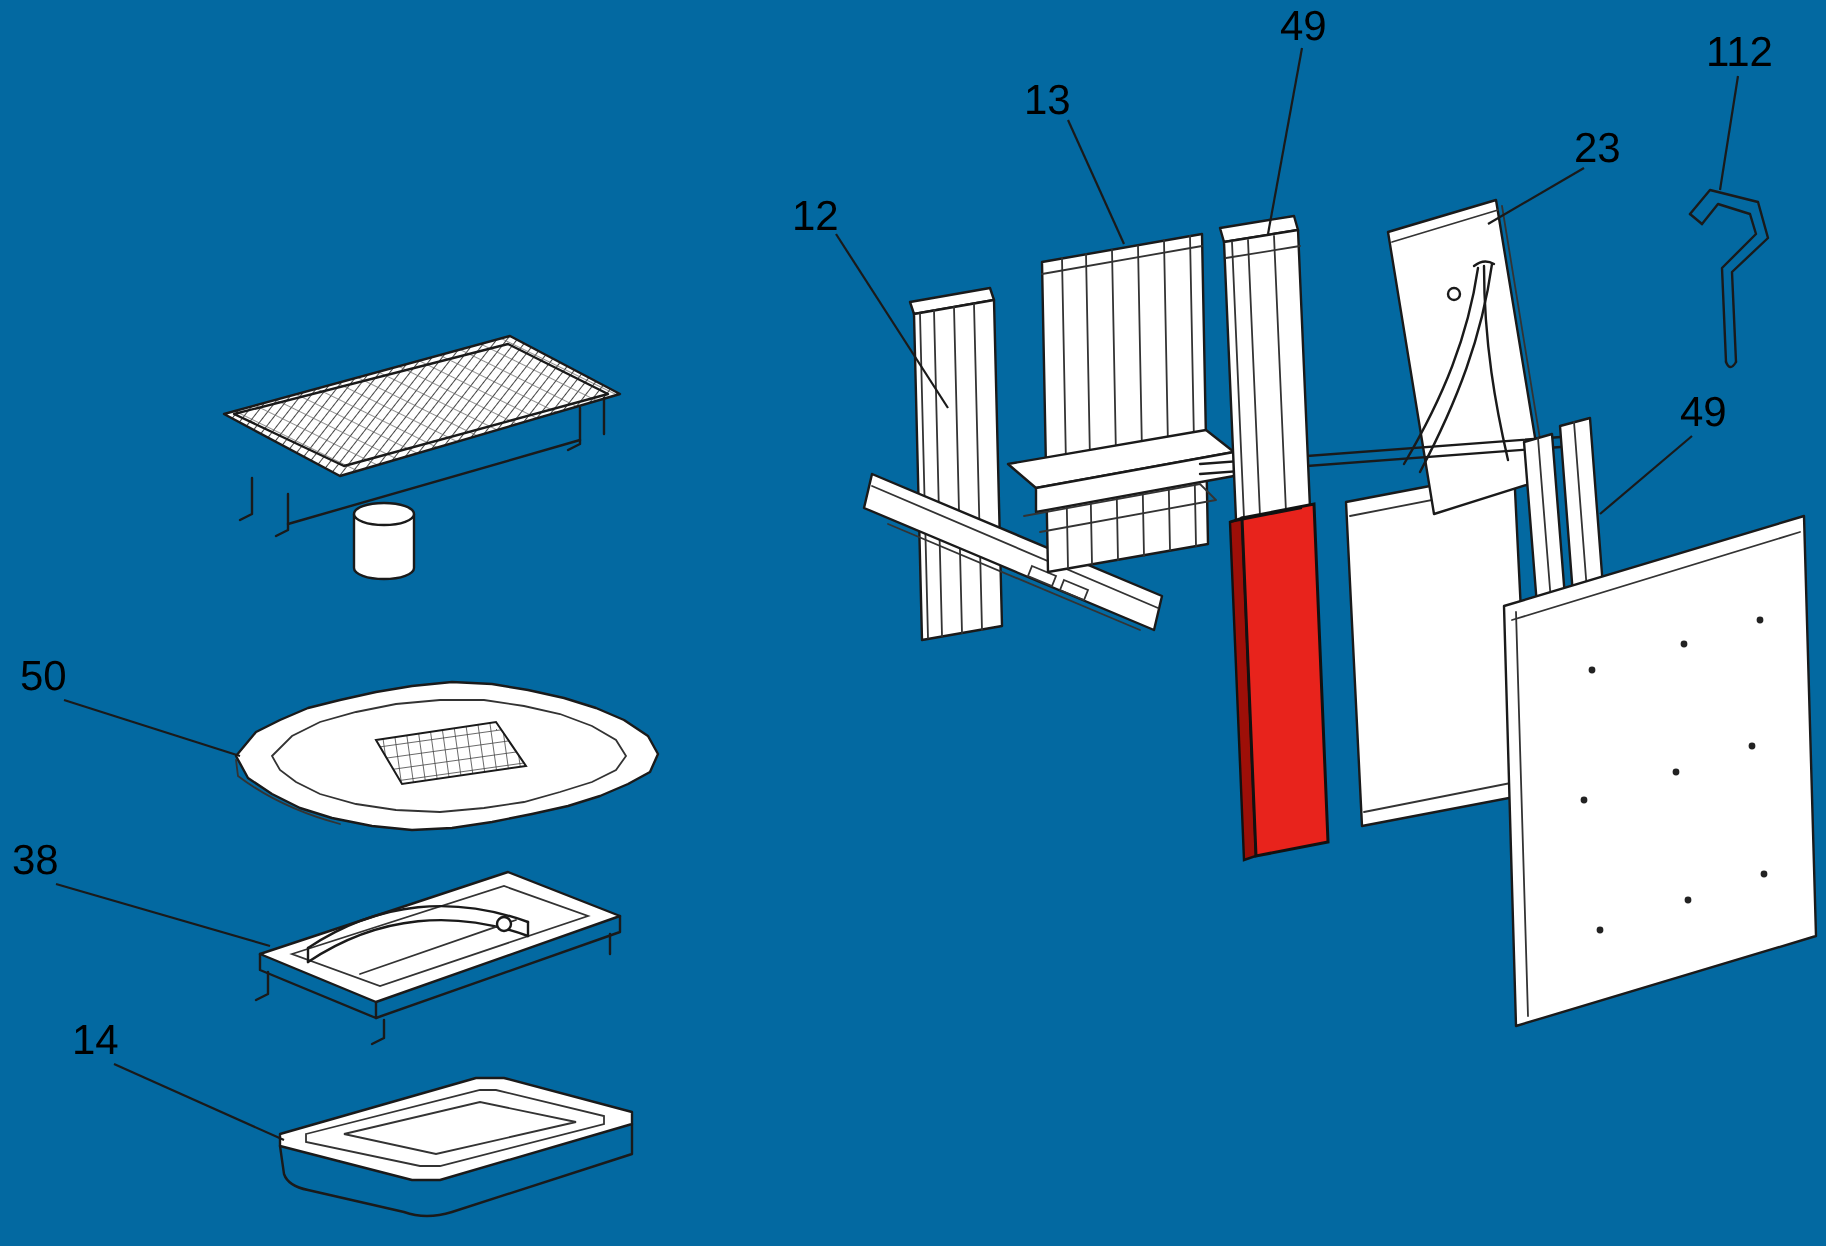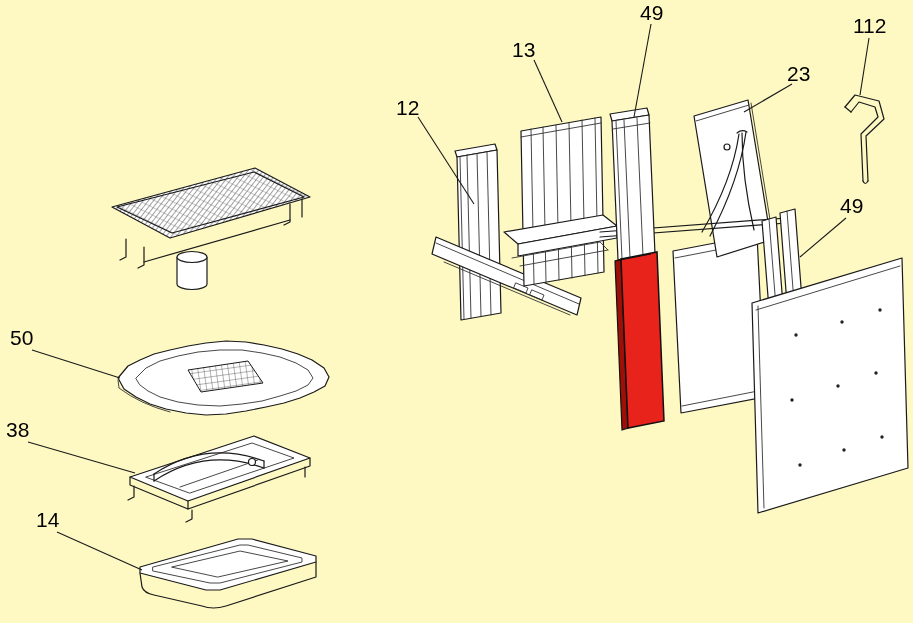--- a/index.html
+++ b/index.html
@@ -1,19 +1,19 @@
 <!DOCTYPE html>
 <html><head>
 <meta charset="utf-8">
 <style>
   html,body{margin:0;padding:0;background:#fff;}
   #stage{
     position:relative;
     width:913px;height:623px;
-    background:#fef9c3;
+    background:#0369a1;
     font-family:"Liberation Sans", sans-serif;
     overflow:hidden;
   }
   svg{display:block;}
   .face{fill:#ffffff;stroke:#1a1a1a;stroke-width:1.2;stroke-linejoin:round;}
   .ln{fill:none;stroke:#1a1a1a;stroke-width:1.2;stroke-linecap:round;stroke-linejoin:round;}
   .thin{fill:none;stroke:#333333;stroke-width:0.9;stroke-linecap:round;}
   .leader{fill:none;stroke:#1a1a1a;stroke-width:1.1;}
   .plabel{font-family:"Liberation Sans", sans-serif;font-size:21px;fill:#000;}
   .hole{fill:#222;stroke:none;}

